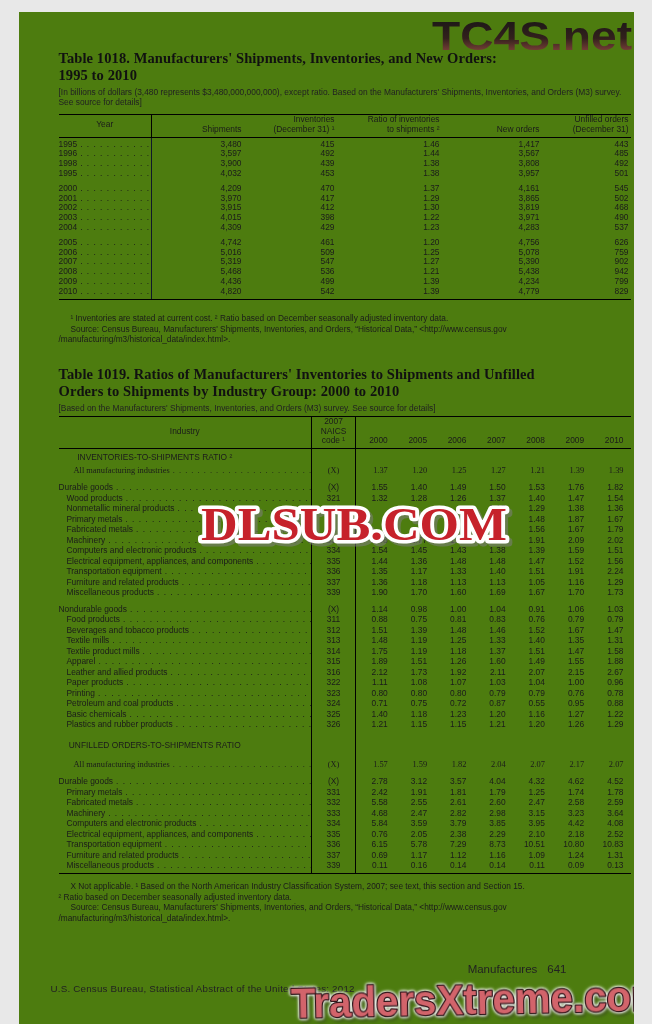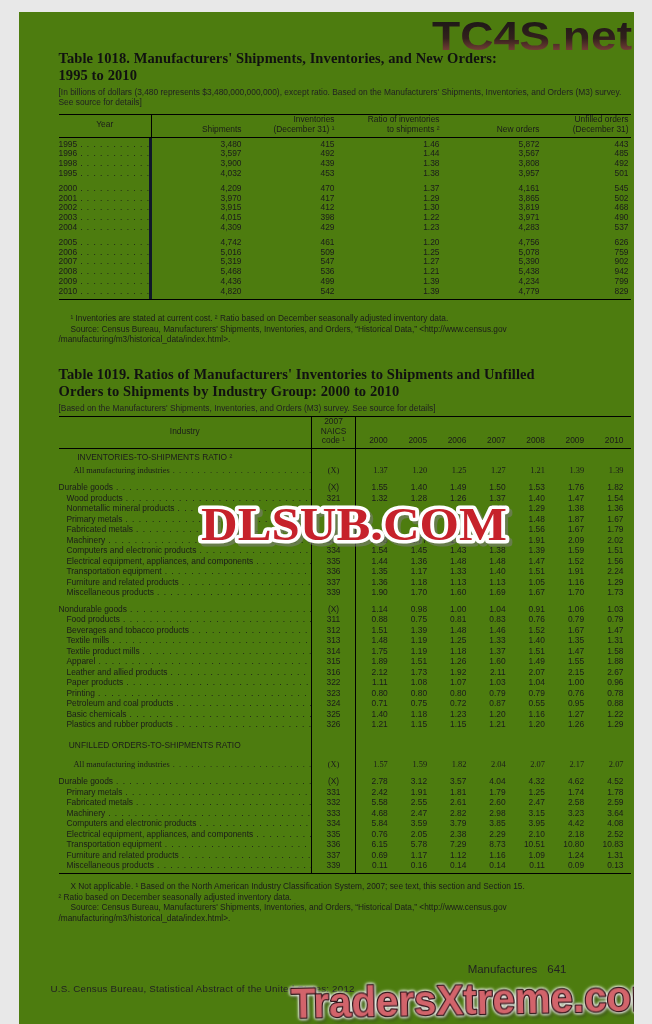--- a/index.html
+++ b/index.html
@@ -16,21 +16,21 @@
   th,td{padding:0;margin:0;font-weight:normal;}
   .num{text-align:right;padding-right:2px;white-space:nowrap;}
   .dots{flex:1;overflow:hidden;white-space:nowrap;letter-spacing:1px;padding:0 2px 0 3px;}
   .dots::before{content:". . . . . . . . . . . . . . . . . . . . . . . . . . . . . . . . . . . . . . . . . . . . . . . . . . . . . . . . . . . .";}
 
   
   #t1018{position:absolute;left:40px;top:102px;border-top:1.6px solid #000;border-bottom:1.6px solid #000;}
   #t1018 thead th{vertical-align:bottom;border-bottom:1px solid #000;padding-bottom:2px;white-space:pre-line;line-height:9.8px;}
   #t1018 thead th.yr-head{vertical-align:middle;text-align:center;border-right:1px solid #000;}
   #t1018 tbody td{height:9.8px;line-height:9.8px;vertical-align:bottom;}
-  #t1018 td.yr{display:flex;align-items:flex-end;border-right:3px solid #0f172a;height:9.8px;justify-content:space-between;}
+  #t1018 td.yr{display:flex;align-items:flex-end;border-right:1px solid #0f172a;height:9.8px;justify-content:space-between;}
   #t1018 tbody tr:first-child td{padding-top:2px;}
   #t1018 tr.gap td{padding-top:5px;}
   #t1018 tbody tr:last-child td{padding-bottom:2px;}
 
   
   #t1019{position:absolute;left:40px;top:404px;border-top:1.6px solid #000;border-bottom:1.6px solid #000;}
   #t1019 thead th{vertical-align:bottom;border-bottom:1px solid #000;padding-bottom:2px;line-height:9.6px;}
   #t1019 thead th.ind-head{vertical-align:middle;text-align:center;}
   #t1019 thead th.code-head{white-space:pre-line;text-align:center;border-left:1px solid #000;border-right:1px solid #000;}
   #t1019 .num{padding-right:7px;}
@@ -96,21 +96,21 @@
     </thead>
     <tbody>
         <tr>
           <td class="yr">
             <span class="lbl">1995</span>
             <span class="dots"></span>
           </td>
           <td class="num">3,480</td>
           <td class="num">415</td>
           <td class="num">1.46</td>
-          <td class="num">5,872</td>
+          <td class="num">1,417</td>
           <td class="num">443</td>
         </tr>
         <tr>
           <td class="yr">
             <span class="lbl">1996</span>
             <span class="dots"></span>
           </td>
           <td class="num">3,597</td>
           <td class="num">492</td>
           <td class="num">1.44</td>

